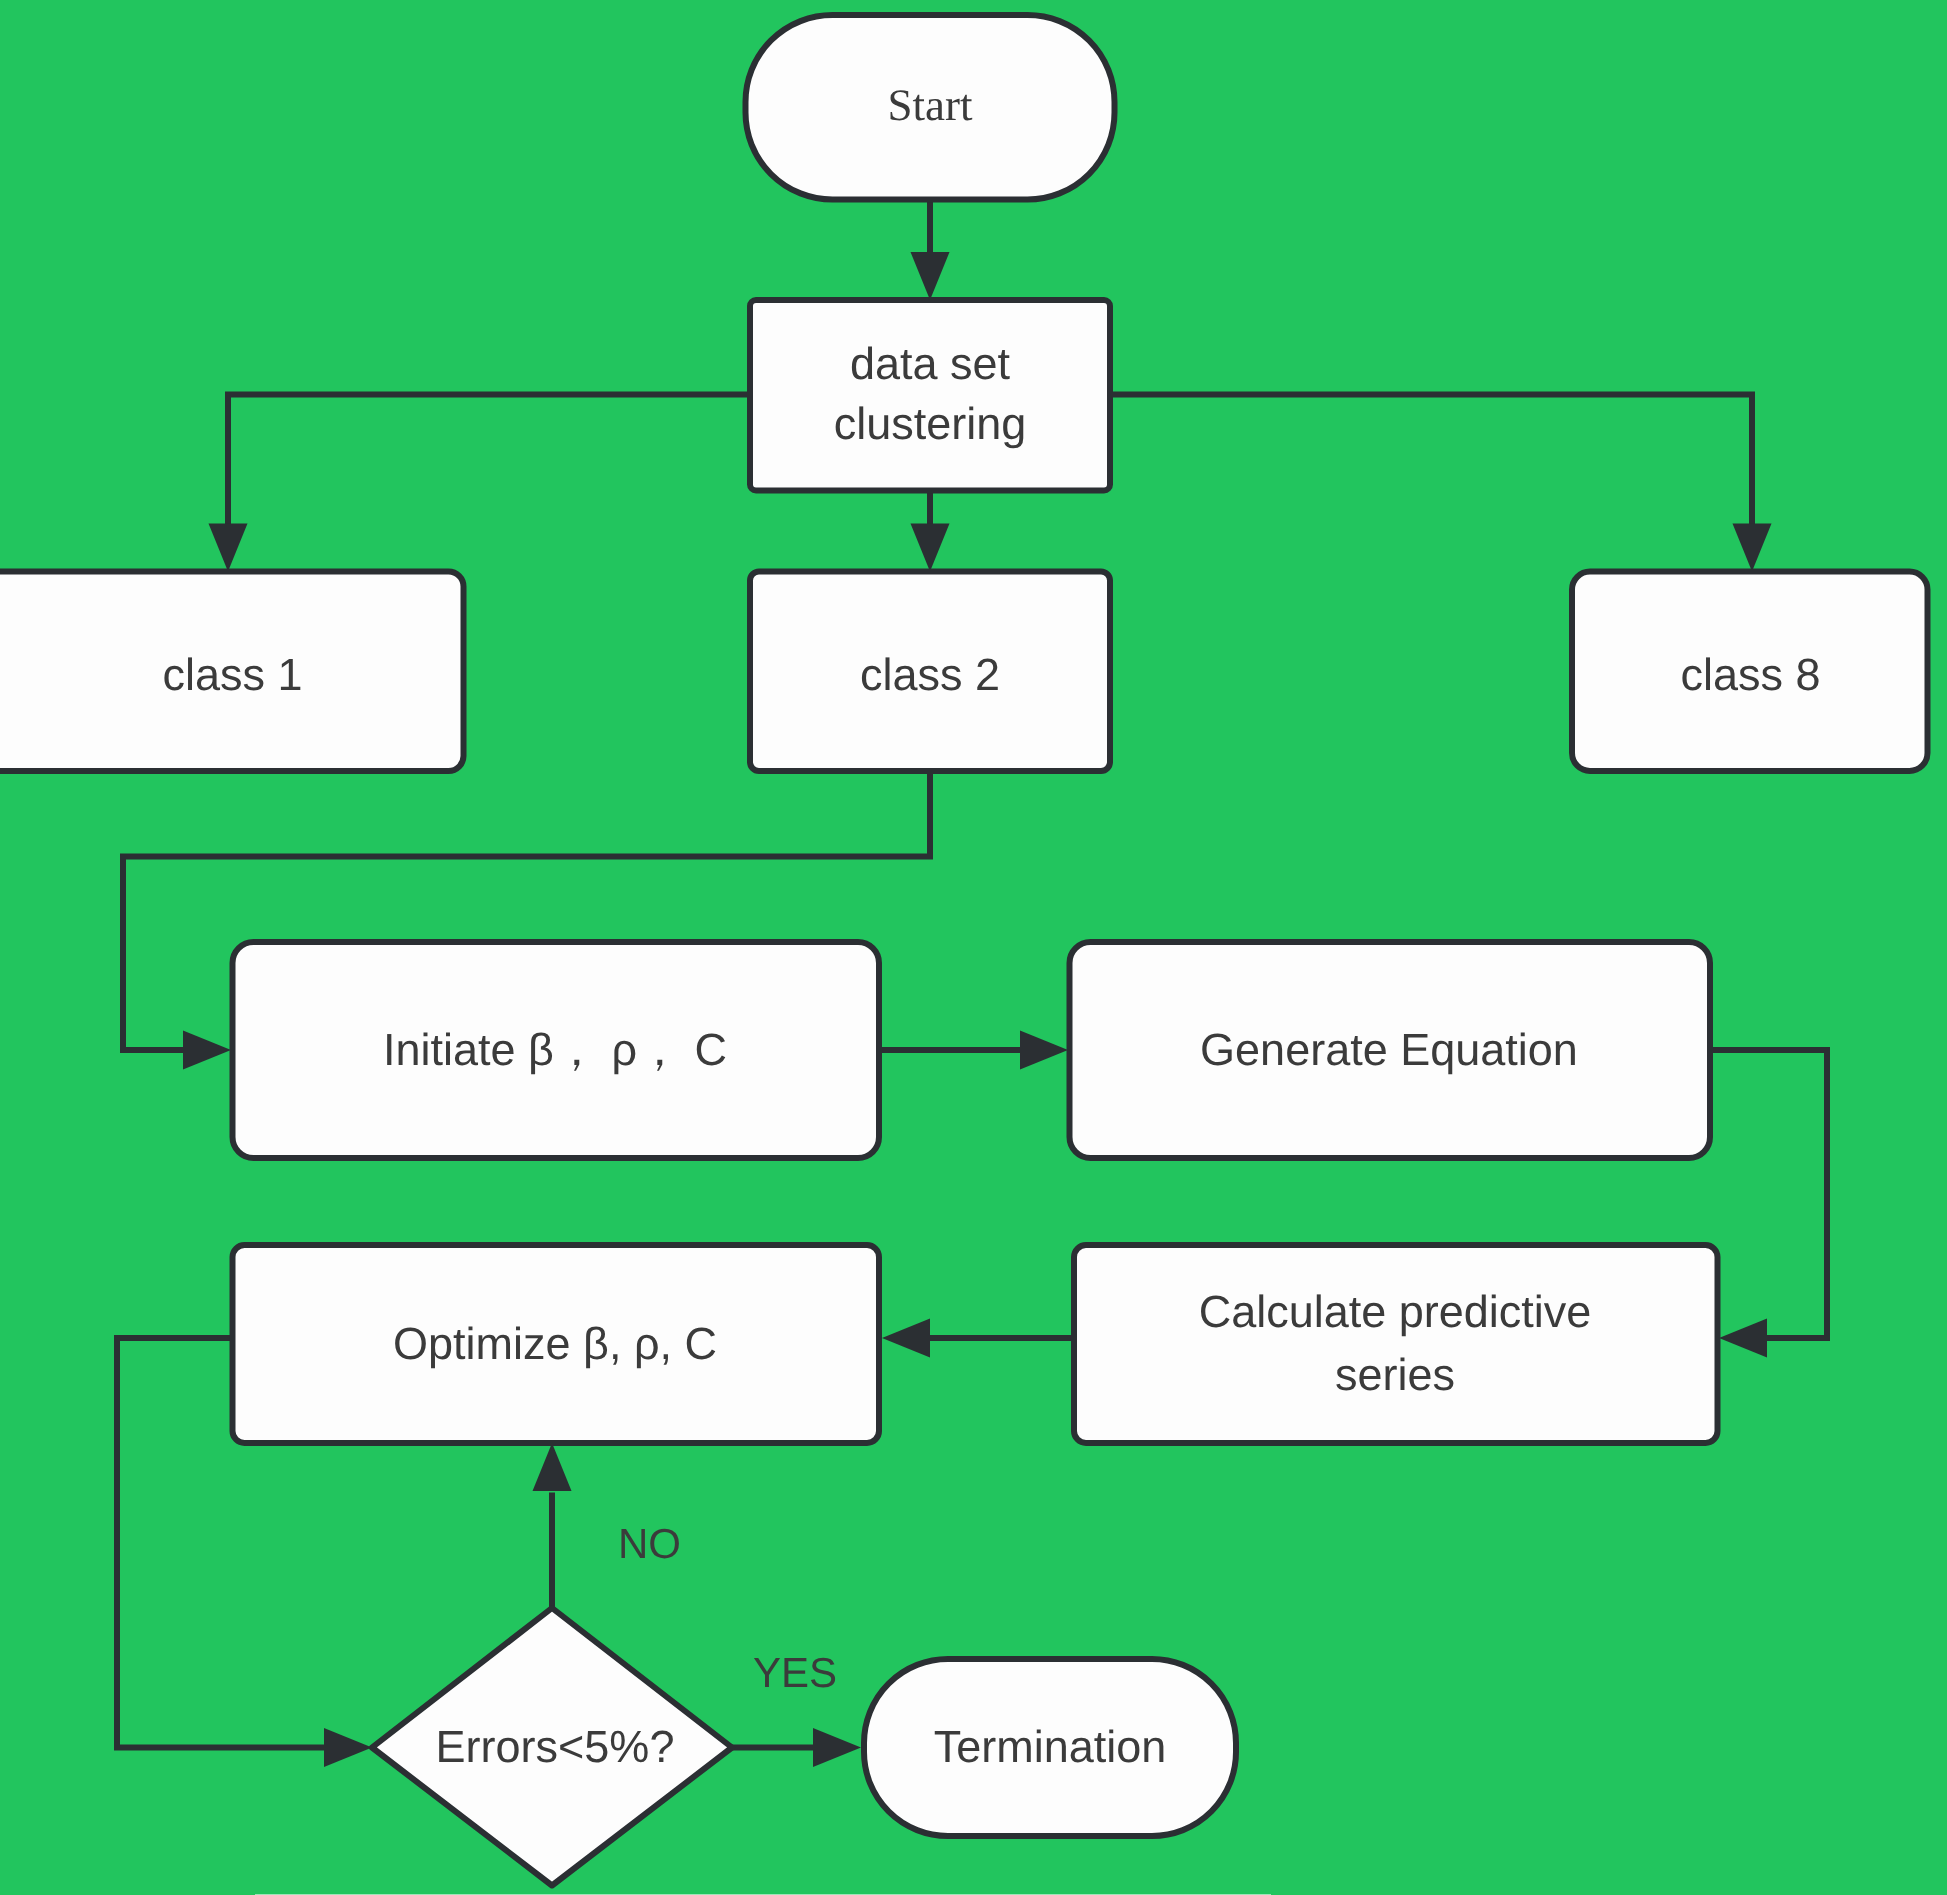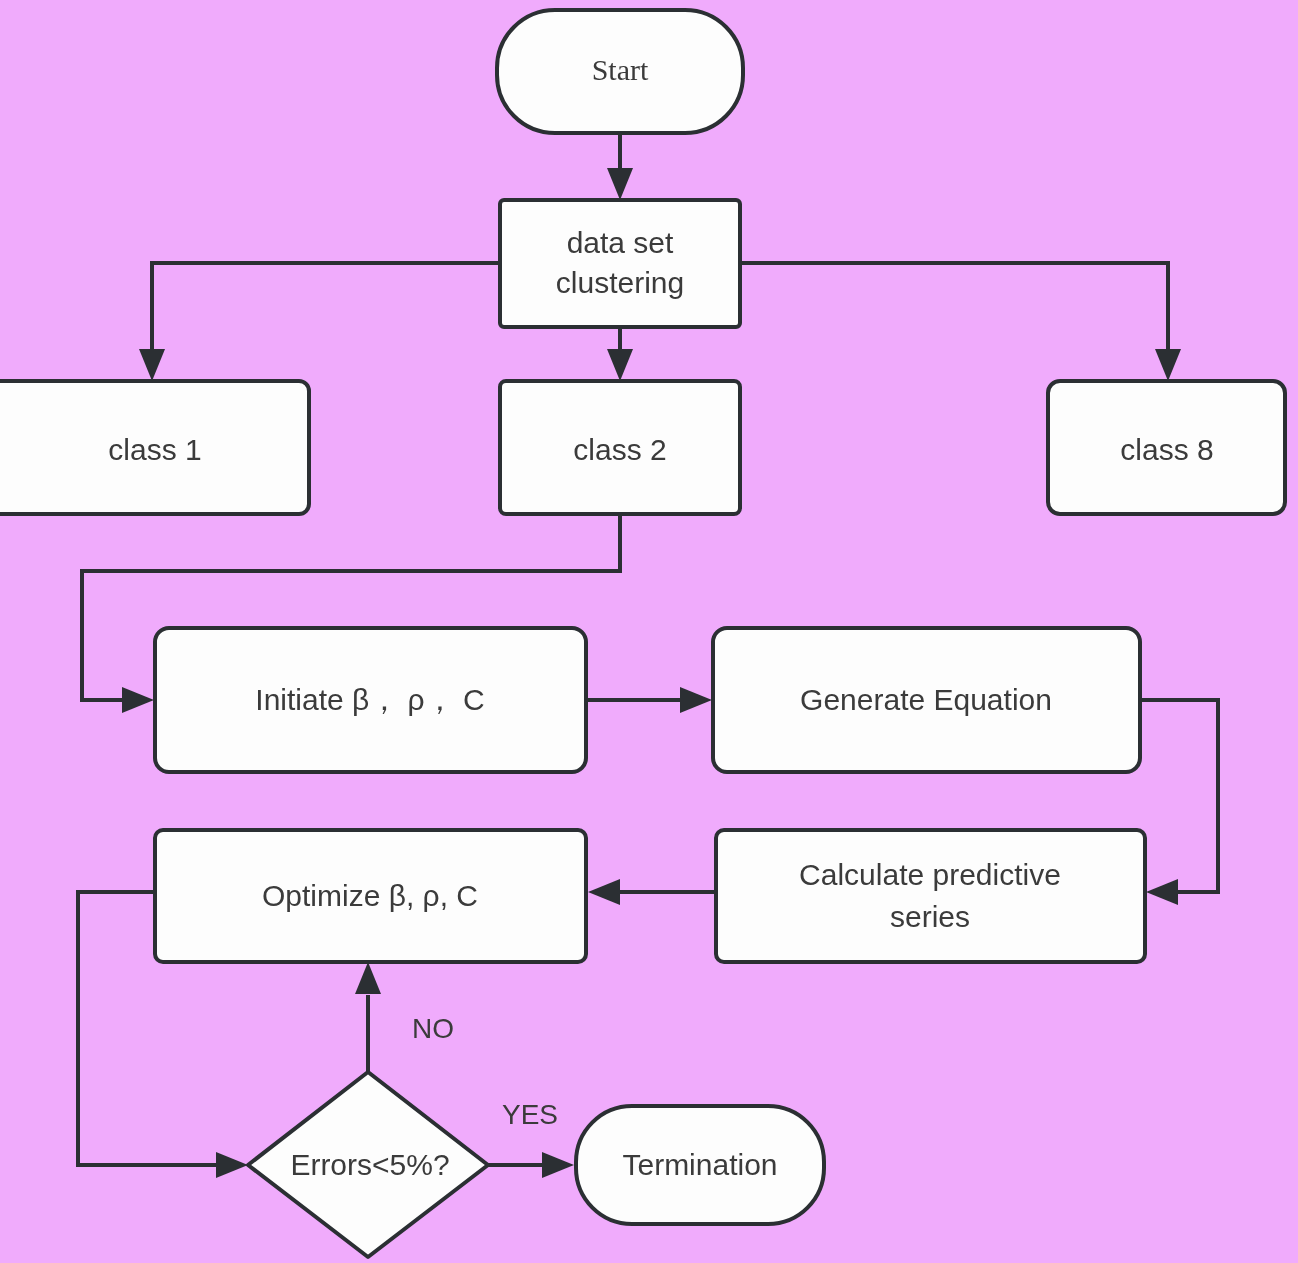--- a/index.html
+++ b/index.html
@@ -8,21 +8,21 @@
     padding: 0;
     background: #ffffff;
   }
   body {
     font-family: "Liberation Sans", sans-serif;
   }
   #flow-root {
     position: relative;
     width: 1298px;
     height: 1263px;
-    background: #f0abfc;
+    background: #22c55e;
     overflow: hidden;
   }
   #flow-svg {
     position: absolute;
     left: 0;
     top: 0;
     width: 1298px;
     height: 1263px;
   }
   .node-text {

